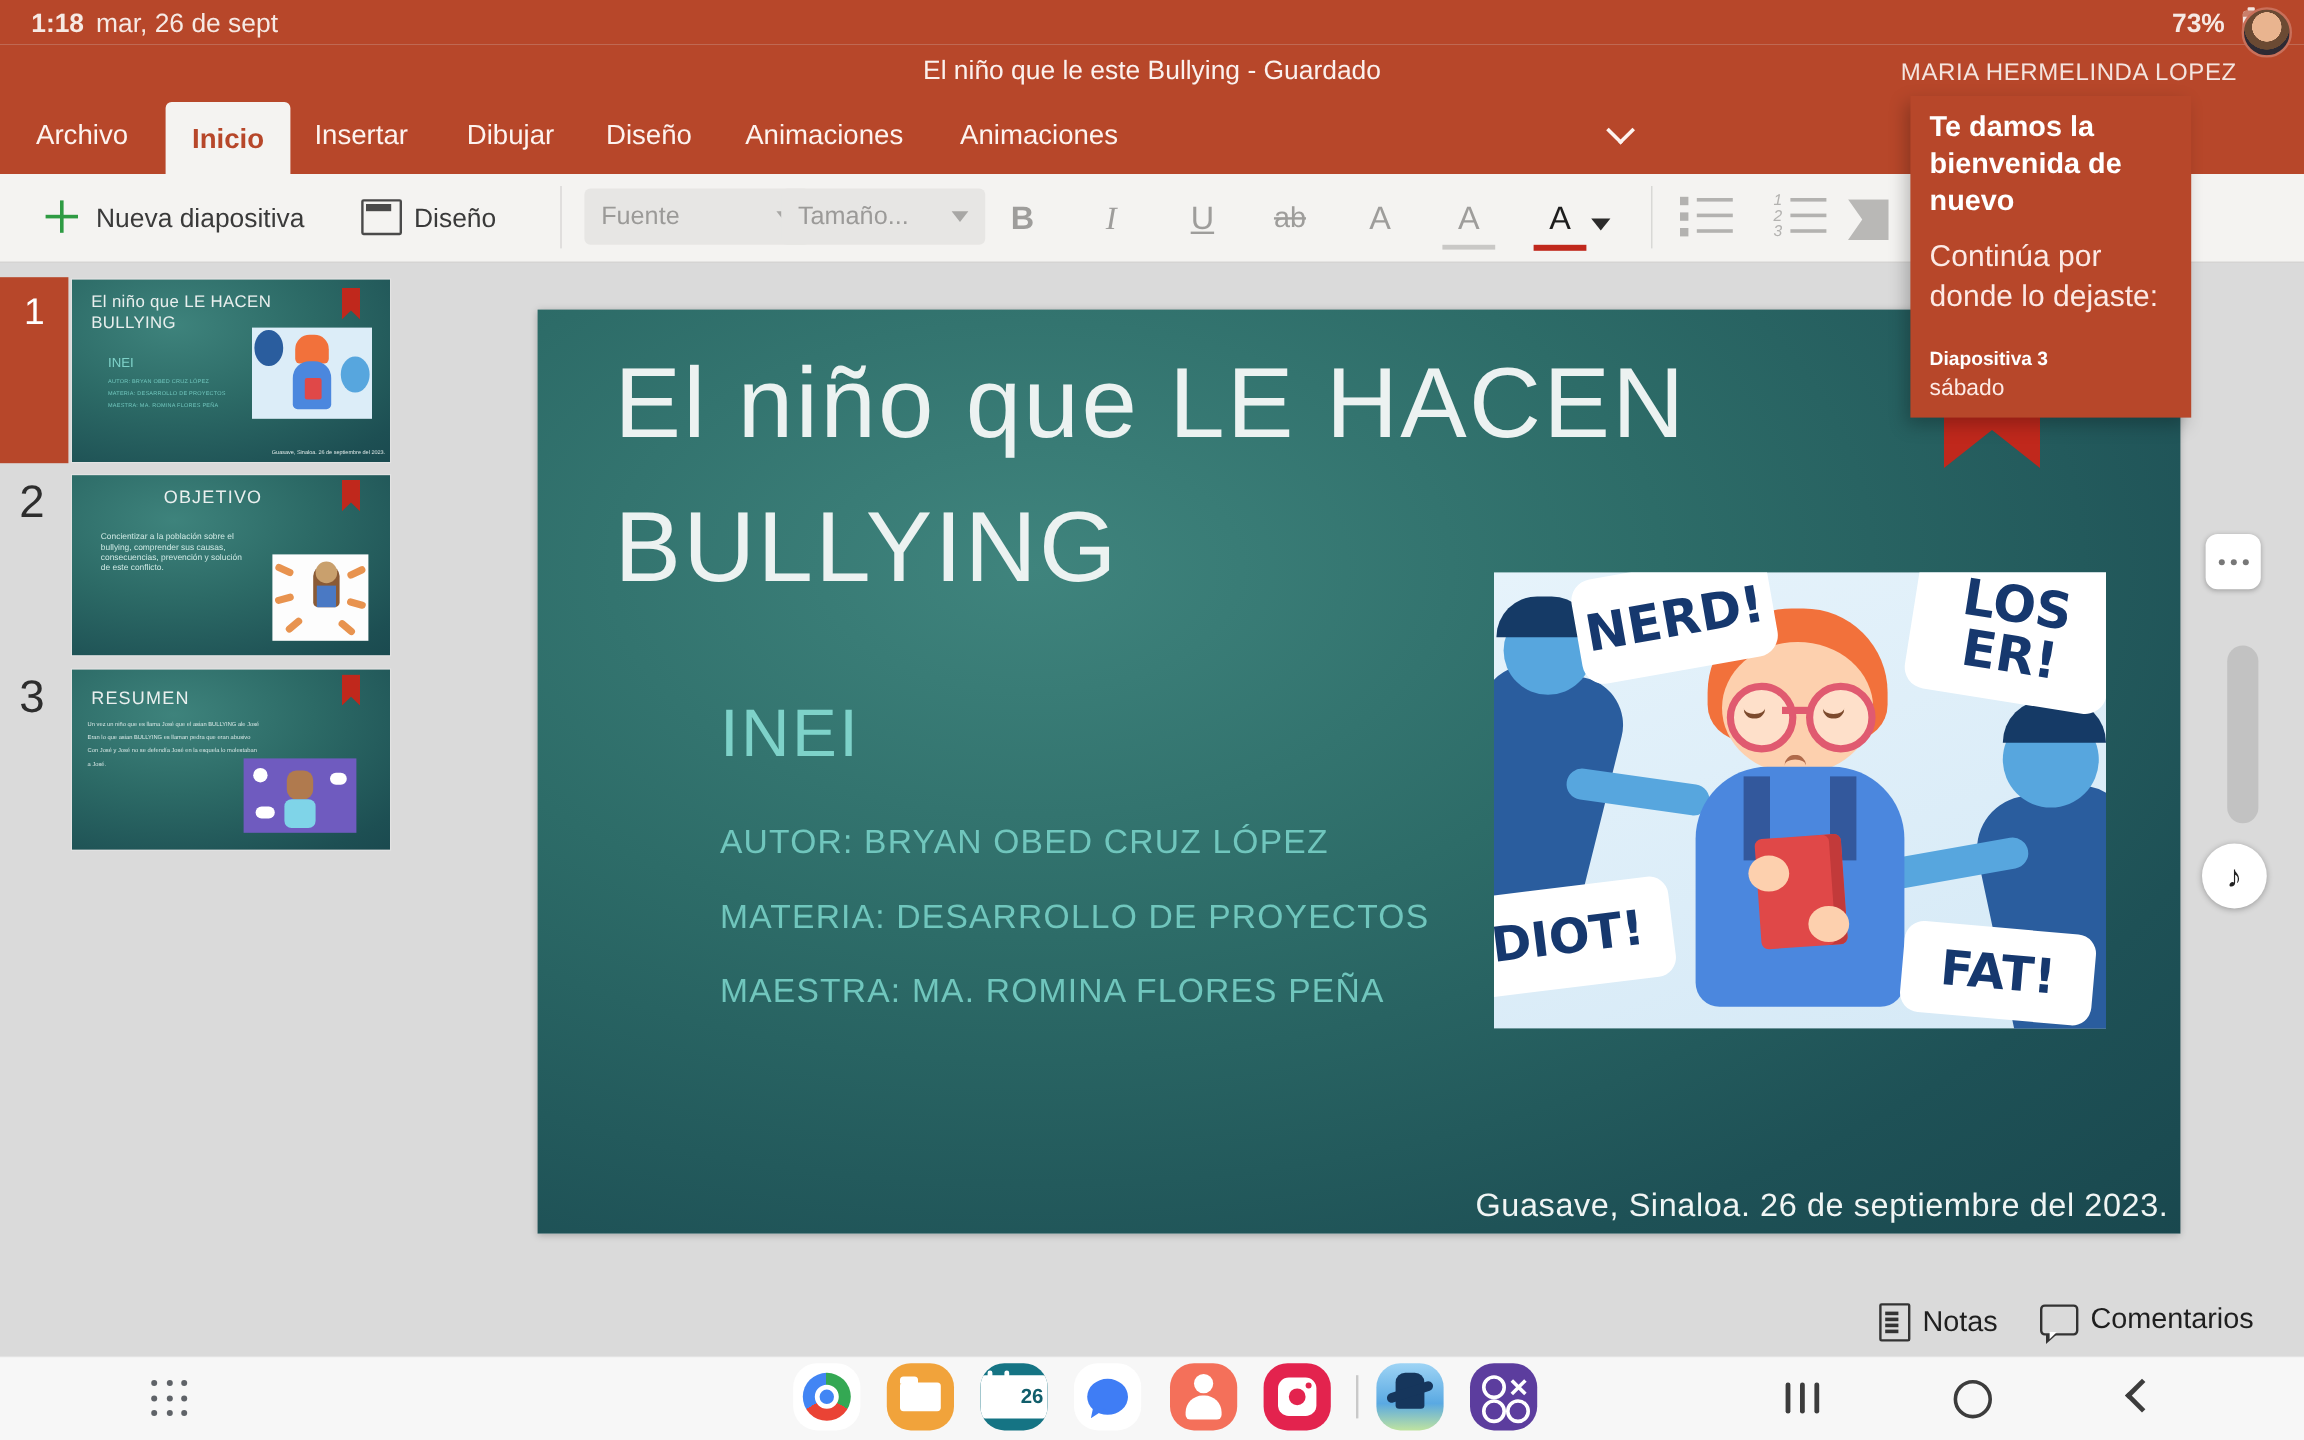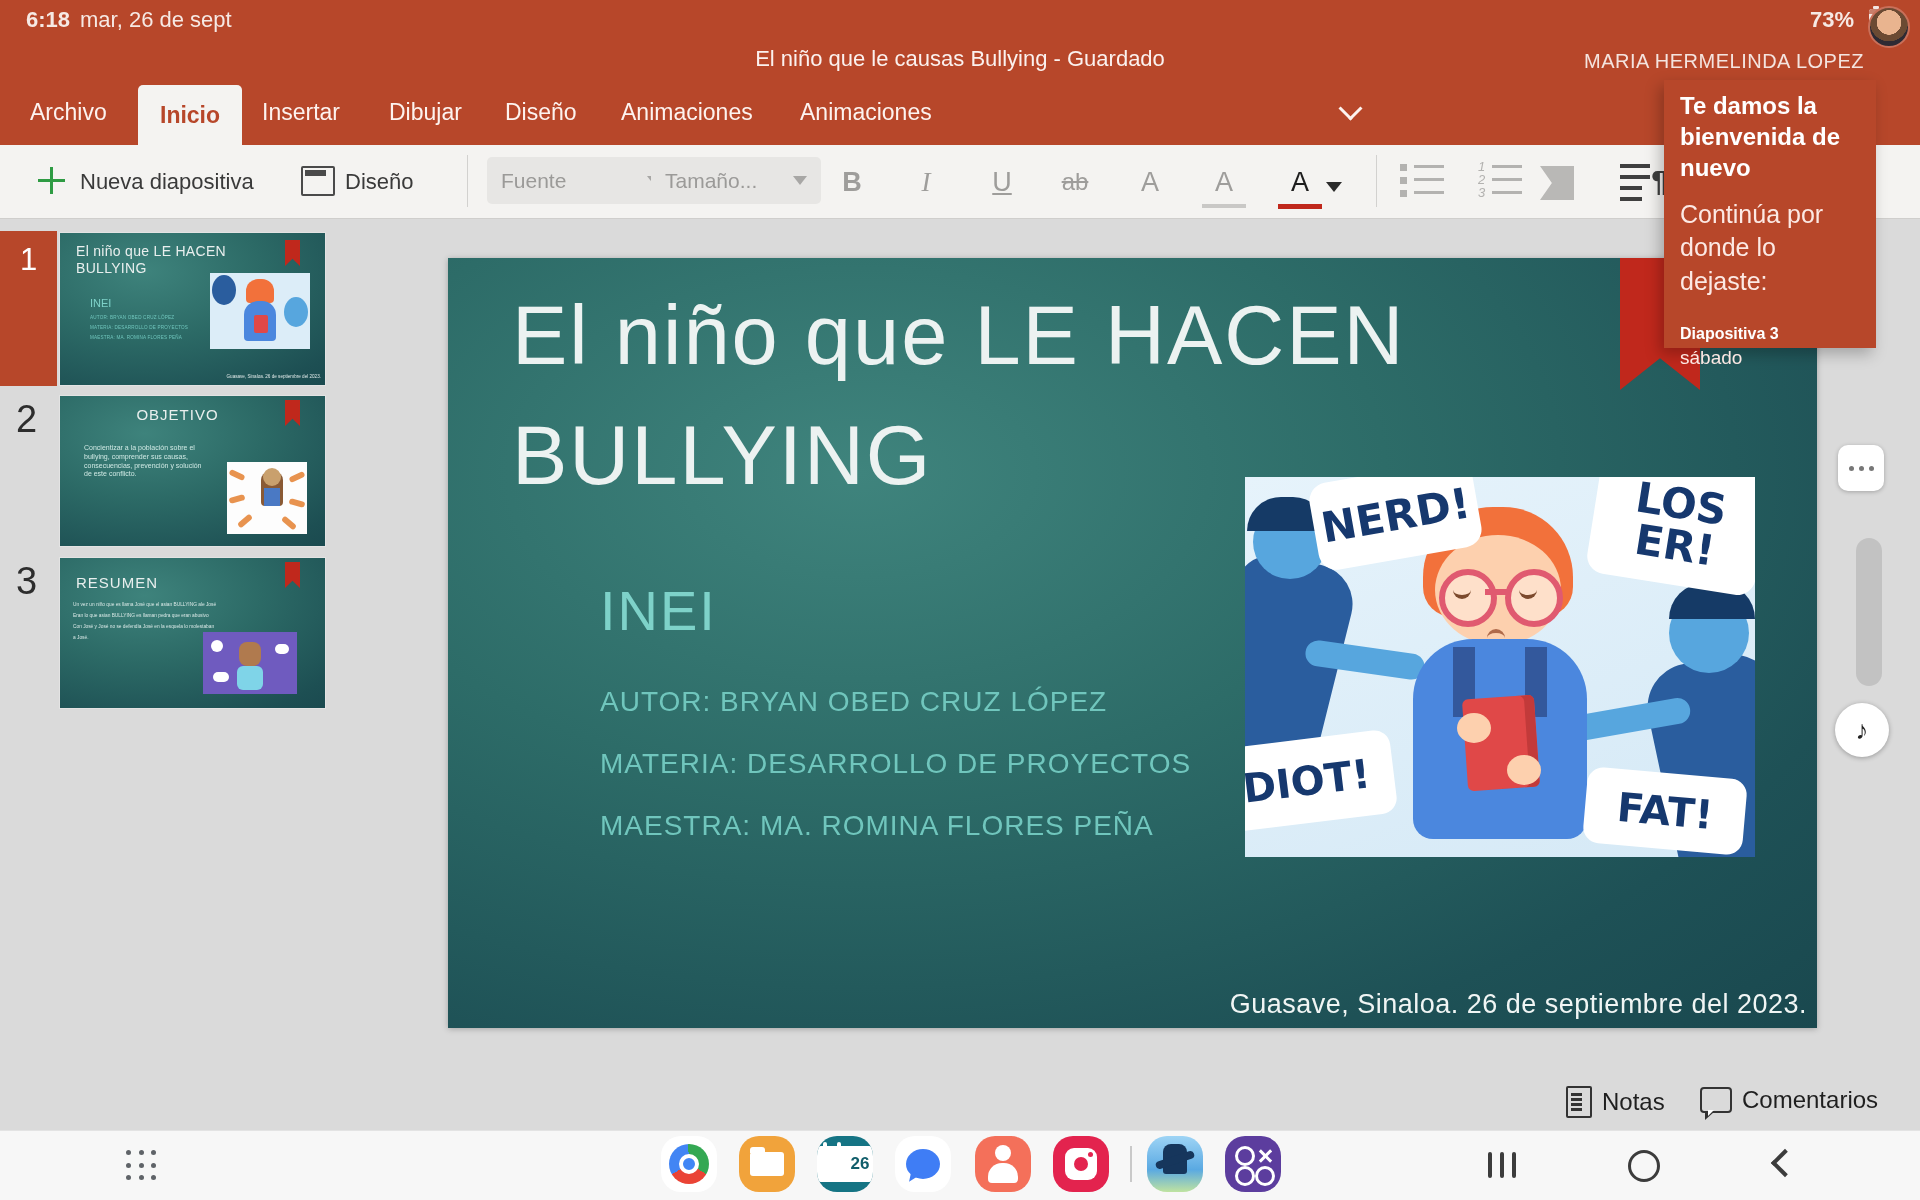--- a/index.html
+++ b/index.html
@@ -58,21 +58,21 @@
   .list-ic .row{position:absolute;left:0;width:100%;height:8px;}
   .list-ic .sq{position:absolute;left:0;top:1px;width:7px;height:7px;background:#b3b2b0;}
   .list-ic .ln{position:absolute;left:14px;top:2px;width:30px;height:3px;background:#b3b2b0;}
   .list-ic .num{position:absolute;left:0;top:-4px;font-size:13px;color:#b3b2b0;}
   .para-ic{left:1620px;top:160px;width:48px;height:44px;}
   .para-ic .l{position:absolute;left:0;width:30px;height:3.5px;background:#3f3f3f;}
   .para-ic .p{position:absolute;right:0;top:4px;font-size:30px;color:#3f3f3f;font-weight:700;}
   .flag-ic{left:1540px;top:166px;width:34px;height:34px;background:#b9b8b6;clip-path:polygon(0 0,100% 0,100% 100%,50% 65%,0 100%);transform:rotate(90deg);}
 
   
-  #welcome{left:1664px;top:80px;width:212px;height:268px;background:#b7472a;color:#fff;padding:10px 16px;box-sizing:border-box;z-index:50;box-shadow:-4px 6px 14px rgba(0,0,0,.25);}
+  #welcome{left:1592px;top:80px;width:234px;height:268px;background:#b7472a;color:#fff;padding:10px 16px;box-sizing:border-box;z-index:50;box-shadow:-4px 6px 14px rgba(0,0,0,.25);}
   #welcome .t{font-size:24px;font-weight:700;line-height:1.3;}
   #welcome .s{font-size:25px;margin-top:14px;line-height:1.35;color:#fce9e4;}
   #welcome .d{font-size:16px;font-weight:700;margin-top:26px;}
   #welcome .day{font-size:19px;margin-top:4px;color:#fce9e4;}
 
   
   #selblock{left:0;top:231px;width:57px;height:155px;background:#b7472a;}
   .snum{font-weight:400;}
   #num1{left:20px;top:242px;font-size:31px;color:#fff;z-index:5;}
   #num2{left:16px;top:398px;font-size:38px;color:#2d2d2d;}
@@ -192,30 +192,30 @@
   .nav-recents{left:1488px;top:1152px;width:34px;height:26px;display:flex;gap:8px;}
   .nav-recents i{width:4px;height:26px;background:#3c3c3c;border-radius:2px;}
   .nav-home{left:1628px;top:1150px;width:26px;height:26px;border:3.5px solid #3c3c3c;border-radius:50%;}
   .nav-back{left:1768px;top:1150px;width:26px;height:26px;}
   .nav-back:before{content:"";position:absolute;left:7px;top:3px;width:16px;height:16px;border-left:4px solid #3c3c3c;border-bottom:4px solid #3c3c3c;transform:rotate(45deg);}
 </style>
 </head>
 <body>
 
 <div id="statusbar" class="abs">
-  <div class="abs time">6:18</div>
+  <div class="abs time">1:18</div>
   <div class="abs date">mar, 26 de sept</div>
   <div class="abs batt-pct">73%</div>
   <div class="abs battery">
       <span class="lvl"></span>
     </div>
 </div>
 
 <div id="titlebar" class="abs">
-  <div class="abs doc">El niño que le causas Bullying - Guardado</div>
+  <div class="abs doc">El niño que le este Bullying - Guardado</div>
   <div class="abs account">MARIA HERMELINDA LOPEZ</div>
 </div>
 <div class="abs avatar"></div>
 
 <div id="tabsrow" class="abs">
   <div class="abs tab" style="left:26px">
       <span>Archivo</span>
     </div>
   <div class="abs tab active" style="left:138px">
       <span>Inicio</span>

